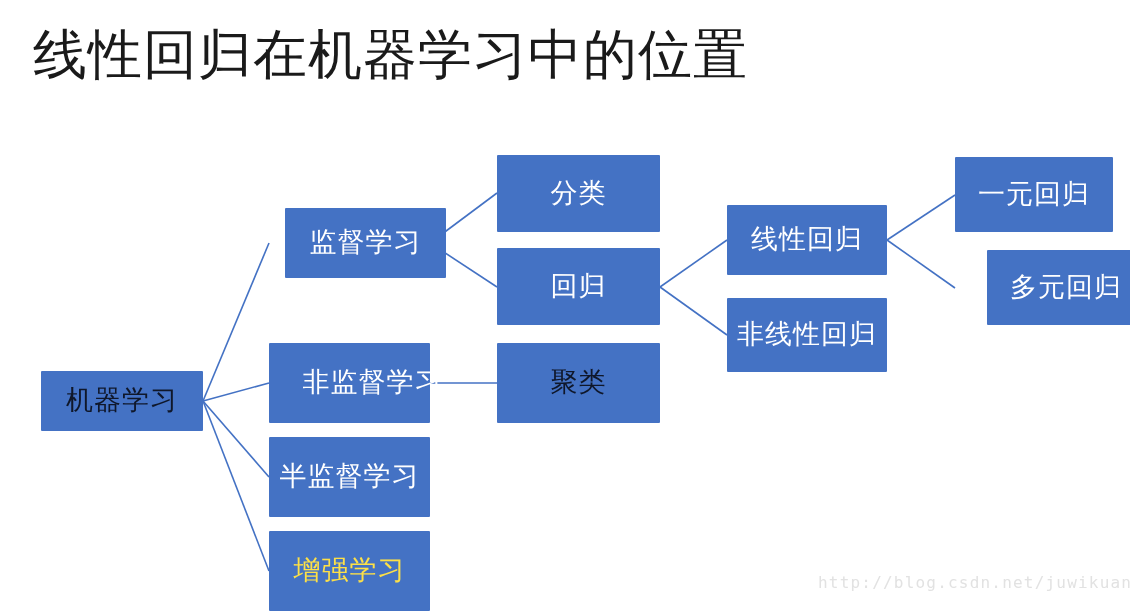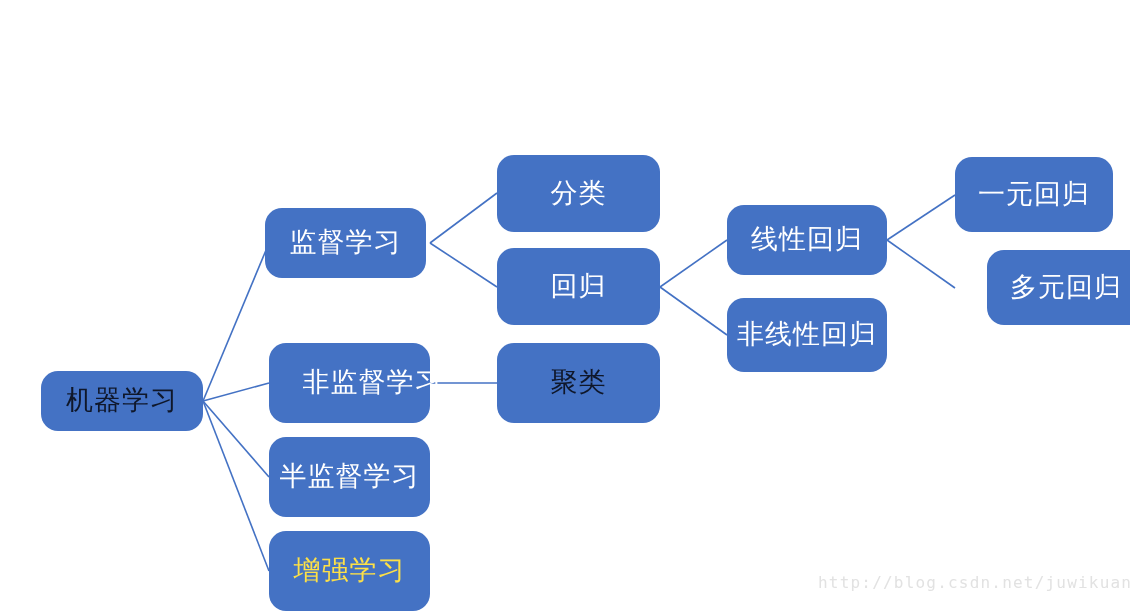--- a/index.html
+++ b/index.html
@@ -35,21 +35,21 @@
     left: 0;
     top: 0;
     width: 1130px;
     height: 611px;
     pointer-events: none;
   }
   .node {
     position: absolute;
     box-sizing: border-box;
     background: #4472c4;
-    border-radius: 17px;
+    border-radius: 1px;
     color: #ffffff;
     display: flex;
     align-items: center;
     justify-content: center;
     font-size: 27px;
     line-height: 1.1;
     letter-spacing: 1px;
     white-space: nowrap;
     font-weight: 400;
     font-family: "DejaVu Sans", "Liberation Sans", sans-serif;
@@ -67,40 +67,41 @@
     color: #e2e2e2;
     white-space: nowrap;
     font-family: "DejaVu Sans Mono", "Liberation Mono", monospace;
   }
 </style>
 </head>
 <body>
 
 <div id="slide">
 
+  <div id="title">线性回归在机器学习中的位置</div>
 
   <svg id="connectors" viewBox="0 0 1130 611" width="1130" height="611">
       <line x1="203" y1="401" x2="269" y2="243" stroke="#4472c4" stroke-width="1.6"></line>
       <line x1="203" y1="401" x2="269" y2="383" stroke="#4472c4" stroke-width="1.6"></line>
       <line x1="203" y1="401" x2="269" y2="477" stroke="#4472c4" stroke-width="1.6"></line>
       <line x1="203" y1="401" x2="269" y2="571" stroke="#4472c4" stroke-width="1.6"></line>
       <line x1="430" y1="243" x2="497" y2="193" stroke="#4472c4" stroke-width="1.6"></line>
       <line x1="430" y1="243" x2="497" y2="287" stroke="#4472c4" stroke-width="1.6"></line>
       <line x1="430" y1="383" x2="497" y2="383" stroke="#4472c4" stroke-width="1.6"></line>
       <line x1="660" y1="287" x2="727" y2="240" stroke="#4472c4" stroke-width="1.6"></line>
       <line x1="660" y1="287" x2="727" y2="335" stroke="#4472c4" stroke-width="1.6"></line>
       <line x1="887" y1="240" x2="955" y2="195" stroke="#4472c4" stroke-width="1.6"></line>
       <line x1="887" y1="240" x2="955" y2="288" stroke="#4472c4" stroke-width="1.6"></line>
     </svg>
 
   <div id="nodes-layer">
       <div class="node" style="left: 41px; top: 371px; width: 162px; height: 60px; background: rgb(68, 114, 196); color: #0f172a;">
         <span class="node-label">机器学习</span>
       </div>
-      <div class="node" style="left: 265px; top: 208px; width: 161px; height: 70px; background: rgb(68, 114, 196); color: rgb(255, 255, 255);">
+      <div class="node" style="left: 285px; top: 208px; width: 161px; height: 70px; background: rgb(68, 114, 196); color: rgb(255, 255, 255);">
         <span class="node-label">监督学习</span>
       </div>
       <div class="node" style="left: 269px; top: 343px; width: 161px; height: 80px; background: rgb(68, 114, 196); color: rgb(255, 255, 255); padding-left: 46px;">
         <span class="node-label">非监督学习</span>
       </div>
       <div class="node" style="left: 269px; top: 437px; width: 161px; height: 80px; background: rgb(68, 114, 196); color: rgb(255, 255, 255);">
         <span class="node-label">半监督学习</span>
       </div>
       <div class="node" style="left: 269px; top: 531px; width: 161px; height: 80px; background: rgb(68, 114, 196); color: #fde047;">
         <span class="node-label">增强学习</span>

